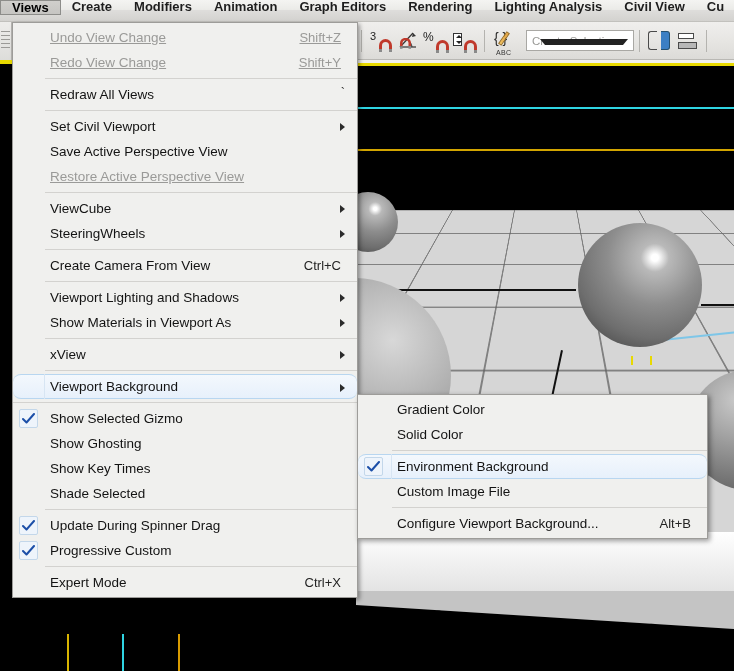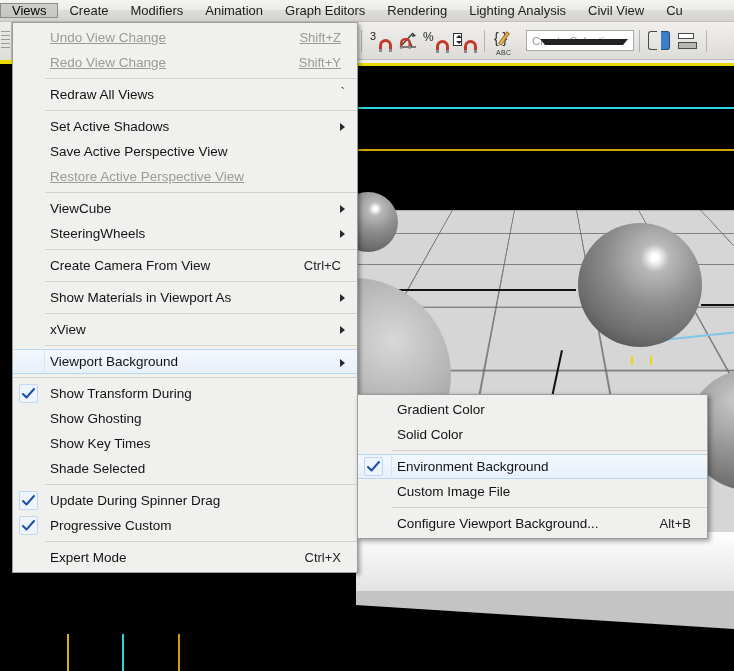--- a/index.html
+++ b/index.html
@@ -9,21 +9,21 @@
     background: #000;
     font-family: "Liberation Sans", sans-serif;
   }
   #app { position: relative; width: 734px; height: 671px; }
 
   
   #menubar {
     position: absolute; left: 0; top: 0; width: 734px; height: 22px;
     background: linear-gradient(to bottom, #f4f4f2 0%, #ebebe8 45%, #dedddb 50%, #d3d2cf 100%);
     border-bottom: 1px solid #c2c1bd;
-    display: flex; align-items: center;
+    display: flex; align-items: flex-start; font-weight: bold;
   }
   .menu-item {
     display: flex; align-items: center;
     padding: 0 11px;
     font-size: 13px; color: #1d1d1d;
     white-space: nowrap;
     line-height: 1;
   }
   .menu-item.active {
     background: linear-gradient(to bottom,#d0cfcc 0%, #c6c5c2 100%);
@@ -183,20 +183,21 @@
   .mrow .accel { padding-right: 16px; font-size: 13px; color: #232323; white-space: nowrap; }
   .mrow .sub-arrow {
     position: absolute; right: 12px; top: 9px;
     border-top: 4px solid transparent; border-bottom: 4px solid transparent; border-left: 5px solid #2b2b2b;
   }
   .mrow.disabled .lbl, .mrow.disabled .accel { color: #9a9a98; text-decoration: underline; }
   .mrow.hl {
     background: linear-gradient(to bottom,#f3f8fd,#e7f0fb);
     border-top: 1px solid #b8d6f0; border-bottom: 1px solid #b8d6f0;
     height: 25px;
+    border-radius: 8px;
   }
   .mrow.hl .gut { border-right: 1px solid #d7e5f3; }
   .msep { height: 1px; background: #d3d2cf; margin: 3px 0 3px 32px; }
   .msep-full { height: 1px; background: #d3d2cf; margin: 3px 0 3px 0; }
   .chk {
     position: absolute; left: 6px; top: 3px; width: 19px; height: 19px;
     background: #eef4fb; border: 1px solid #c3d7ea; border-radius: 2px;
     display: flex; align-items: center; justify-content: center;
   }
   .chk svg { display: block; }
@@ -374,21 +375,21 @@
     <div class="mrow">
       <span class="gut"></span>
       <span class="lbl">Redraw All Views</span>
       <span class="tilde">`</span>
     </div>
 
     <div class="msep"></div>
 
     <div class="mrow">
       <span class="gut"></span>
-      <span class="lbl">Set Active Shadows</span>
+      <span class="lbl">Set Civil Viewport</span>
       <span class="sub-arrow"></span>
     </div>
     <div class="mrow">
       <span class="gut"></span>
       <span class="lbl">Save Active Perspective View</span>
     </div>
     <div class="mrow disabled">
       <span class="gut"></span>
       <span class="lbl">Restore Active Perspective View</span>
     </div>
@@ -409,20 +410,25 @@
     <div class="msep"></div>
 
     <div class="mrow">
       <span class="gut"></span>
       <span class="lbl">Create Camera From View</span>
       <span class="accel">Ctrl+C</span>
     </div>
 
     <div class="msep"></div>
 
+    <div class="mrow">
+      <span class="gut"></span>
+      <span class="lbl">Viewport Lighting and Shadows</span>
+      <span class="sub-arrow"></span>
+    </div>
     <div class="mrow">
       <span class="gut"></span>
       <span class="lbl">Show Materials in Viewport As</span>
       <span class="sub-arrow"></span>
     </div>
 
     <div class="msep"></div>
 
     <div class="mrow">
       <span class="gut"></span>
@@ -441,21 +447,21 @@
     <div class="msep-full"></div>
 
     <div class="mrow">
       <span class="gut">
         <span class="chk">
           <svg width="13" height="12" viewBox="0 0 13 12">
               <path d="M1 6 L4.5 9.5 L12 1" stroke="#1c4fa8" stroke-width="2" fill="none" stroke-linecap="round" stroke-linejoin="round"></path>
             </svg>
         </span>
       </span>
-      <span class="lbl">Show Transform During</span>
+      <span class="lbl">Show Selected Gizmo</span>
     </div>
     <div class="mrow">
       <span class="gut"></span>
       <span class="lbl">Show Ghosting</span>
     </div>
     <div class="mrow">
       <span class="gut"></span>
       <span class="lbl">Show Key Times</span>
     </div>
     <div class="mrow">

